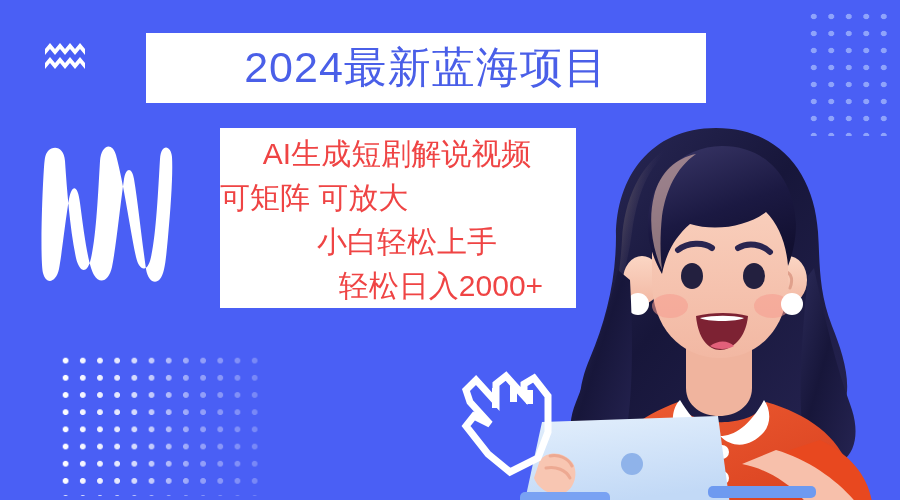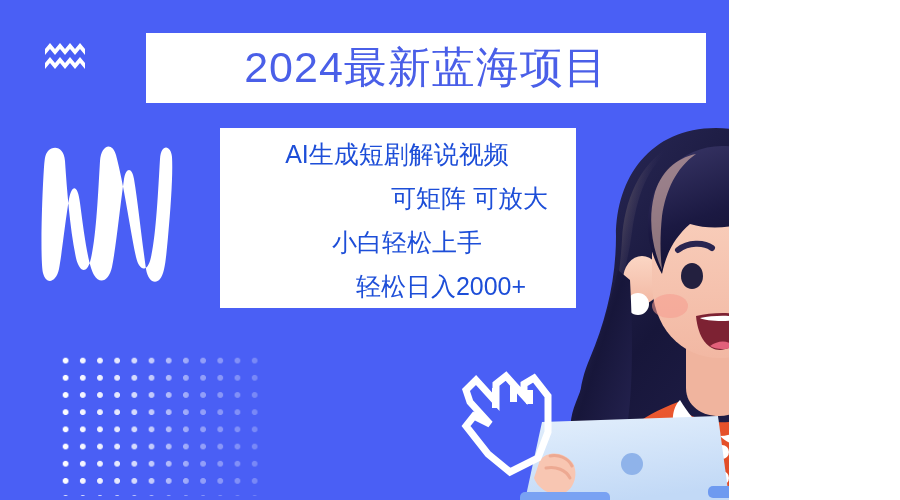--- a/index.html
+++ b/index.html
@@ -1,21 +1,21 @@
 <!DOCTYPE html>
 <html><head>
 <meta charset="utf-8">
 <style>
   html,body{margin:0;padding:0;}
   body{
     width:900px;height:500px;overflow:hidden;
     font-family:"Liberation Sans","DejaVu Sans",sans-serif;
   }
   #poster{
-    position:relative;width:729px;height:500px;
+    position:relative;width:900px;height:500px;
     background:#4a5ff5;overflow:hidden;
   }
 
   
   .dotgrid{position:absolute;}
   #dots-top-right{
     left:805px;top:8px;width:88px;height:128px;
     background-image:radial-gradient(circle, #8fa3fb 2.6px, rgba(143,163,251,0) 3.1px);
     background-size:17.5px 17px;
     background-position:0 0;
@@ -53,25 +53,25 @@
   }
 
   
   #subtitle-card{
     position:absolute;left:220px;top:128px;width:356px;height:180px;
     background:#ffffff;
     display:flex;flex-direction:column;justify-content:center;
     padding:4px 0 0 0;box-sizing:border-box;
   }
   .sub-line{
-    color:#1d4ed8;font-size:25px;line-height:44px;
+    color:#ef4444;font-size:30px;line-height:44px;
     white-space:nowrap;font-weight:400;
   }
   .sub-line.l1{text-align:center;padding-right:2px;}
-  .sub-line.l2{text-align:right;padding-right:28px;}
+  .sub-line.l2{text-align:left;padding-right:36px;}
   .sub-line.l3{text-align:center;padding-left:18px;}
   .sub-line.l4{text-align:center;padding-left:62px;margin-left:24px;}
 </style>
 </head>
 <body>
 
 <div id="poster">
 
   <div class="dotgrid" id="dots-top-right"></div>
 

